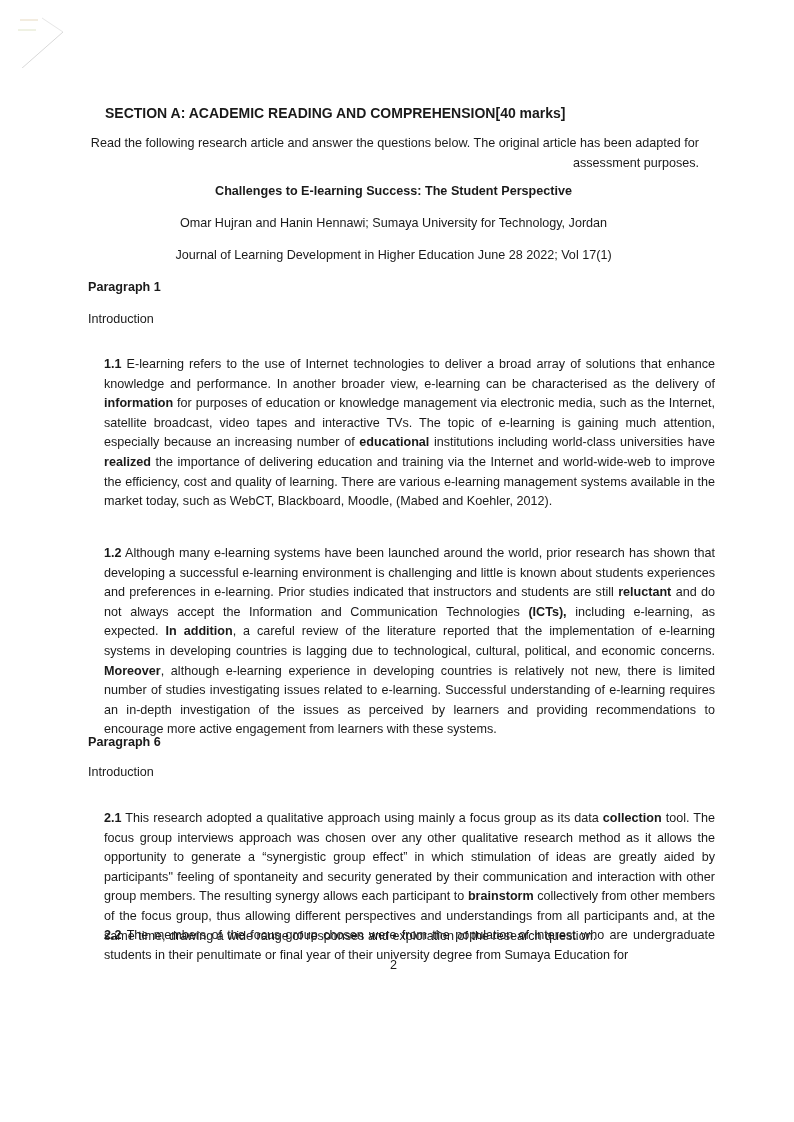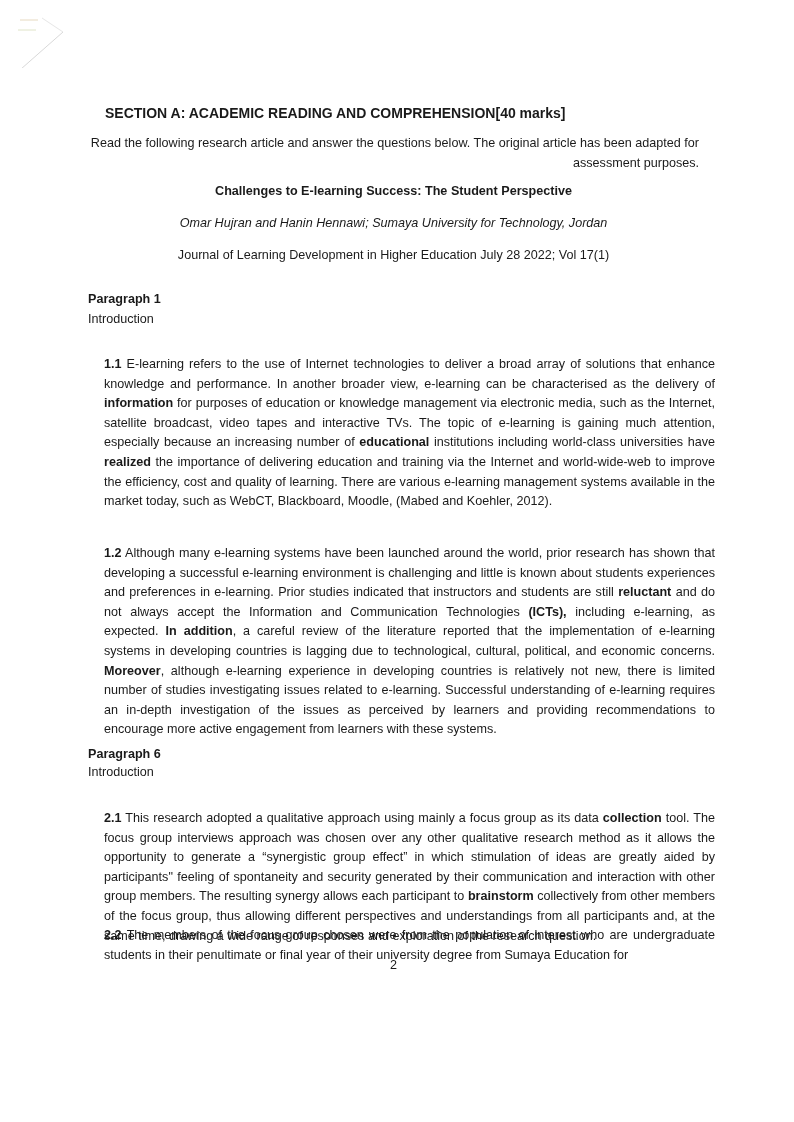--- a/index.html
+++ b/index.html
@@ -20,26 +20,26 @@
     }
     .instructions {
       position: absolute; top: 134px; left: 0; width: 611px;
       text-align: right;
     }
     .article-title {
       position: absolute; top: 182px; left: 0; width: 611px;
       text-align: center; font-weight: bold;
     }
     .authors {
-      position: absolute; top: 214px; left: 0; width: 611px; text-align: center; font-style: italic;
+      position: absolute; top: 214px; left: 0; width: 611px; text-align: center;
     }
     .journal {
       position: absolute; top: 246px; left: 0; width: 611px; text-align: center;
     }
-    .para-heading { position: absolute; left: 0; font-weight: bold; margin-top: 12px; }
+    .para-heading { position: absolute; left: 0; font-weight: bold; }
     .sub-heading { position: absolute; left: 0; }
     .body-text {
       position: absolute; left: 0; width: 611px; text-align: justify; margin: 16px;
     }
     .body-text b { font-weight: bold; }
     .page-number {
       position: absolute; top: 956px; left: 0; width: 611px; text-align: center;
     }
   </style>
 </head>
@@ -55,21 +55,21 @@
 <div class="page">
   <div class="section-header">
     <span>SECTION A: ACADEMIC READING AND COMPREHENSION</span>
     <span>[40 marks]</span>
   </div>
 
   <div class="instructions">Read the following research article and answer the questions below. The original article has been adapted for assessment purposes.</div>
 
   <div class="article-title">Challenges to E-learning Success: The Student Perspective</div>
   <div class="authors">Omar Hujran and  Hanin Hennawi; Sumaya University for Technology, Jordan</div>
-  <div class="journal">Journal of Learning Development in Higher Education July 28 2022; Vol 17(1)</div>
+  <div class="journal">Journal of Learning Development in Higher Education June 28 2022; Vol 17(1)</div>
 
   <div class="para-heading" style="top:278px;">Paragraph 1</div>
   <div class="sub-heading" style="top:302px;margin-top:8px;">Introduction</div>
 
   <p class="body-text" style="top:339px;">
     <b>1.1</b><span> E-learning refers to the use of Internet technologies to deliver a broad array of solutions that enhance knowledge and performance. In another broader view, e-learning can be characterised as the delivery of </span><b>information</b><span> for purposes of education or knowledge management via electronic media, such as the Internet, satellite broadcast, video tapes and interactive TVs. The topic of e-learning is gaining much attention, especially because an increasing number of </span><b>educational</b><span> institutions including world-class universities have </span><b>realized</b><span> the importance of delivering education and training via the Internet and world-wide-web to improve the efficiency, cost and quality of learning. There are various e-learning management systems available in the market today, such as WebCT, Blackboard, Moodle, (Mabed and Koehler, 2012).</span>
   </p>
 
   <p class="body-text" style="top:528px;">
     <b>1.2</b><span>  Although many e-learning systems have been launched around the world, prior research has shown that developing a successful e-learning environment is challenging and little is known about students experiences and preferences in e-learning. Prior studies indicated that instructors and students are still </span><b>reluctant</b><span> and do not always accept the Information and Communication Technologies </span><b>(ICTs),</b><span> including e-learning, as expected. </span><b>In addition</b><span>, a careful review of the literature reported that the implementation of e-learning systems in developing countries is lagging due to technological, cultural, political, and economic concerns. </span><b>Moreover</b><span>, although e-learning experience in developing countries is relatively not new, there is limited number of studies investigating issues related to e-learning. Successful understanding of e-learning requires an in-depth investigation of the issues as perceived by learners and providing recommendations to encourage more active engagement from learners with these systems.</span>

